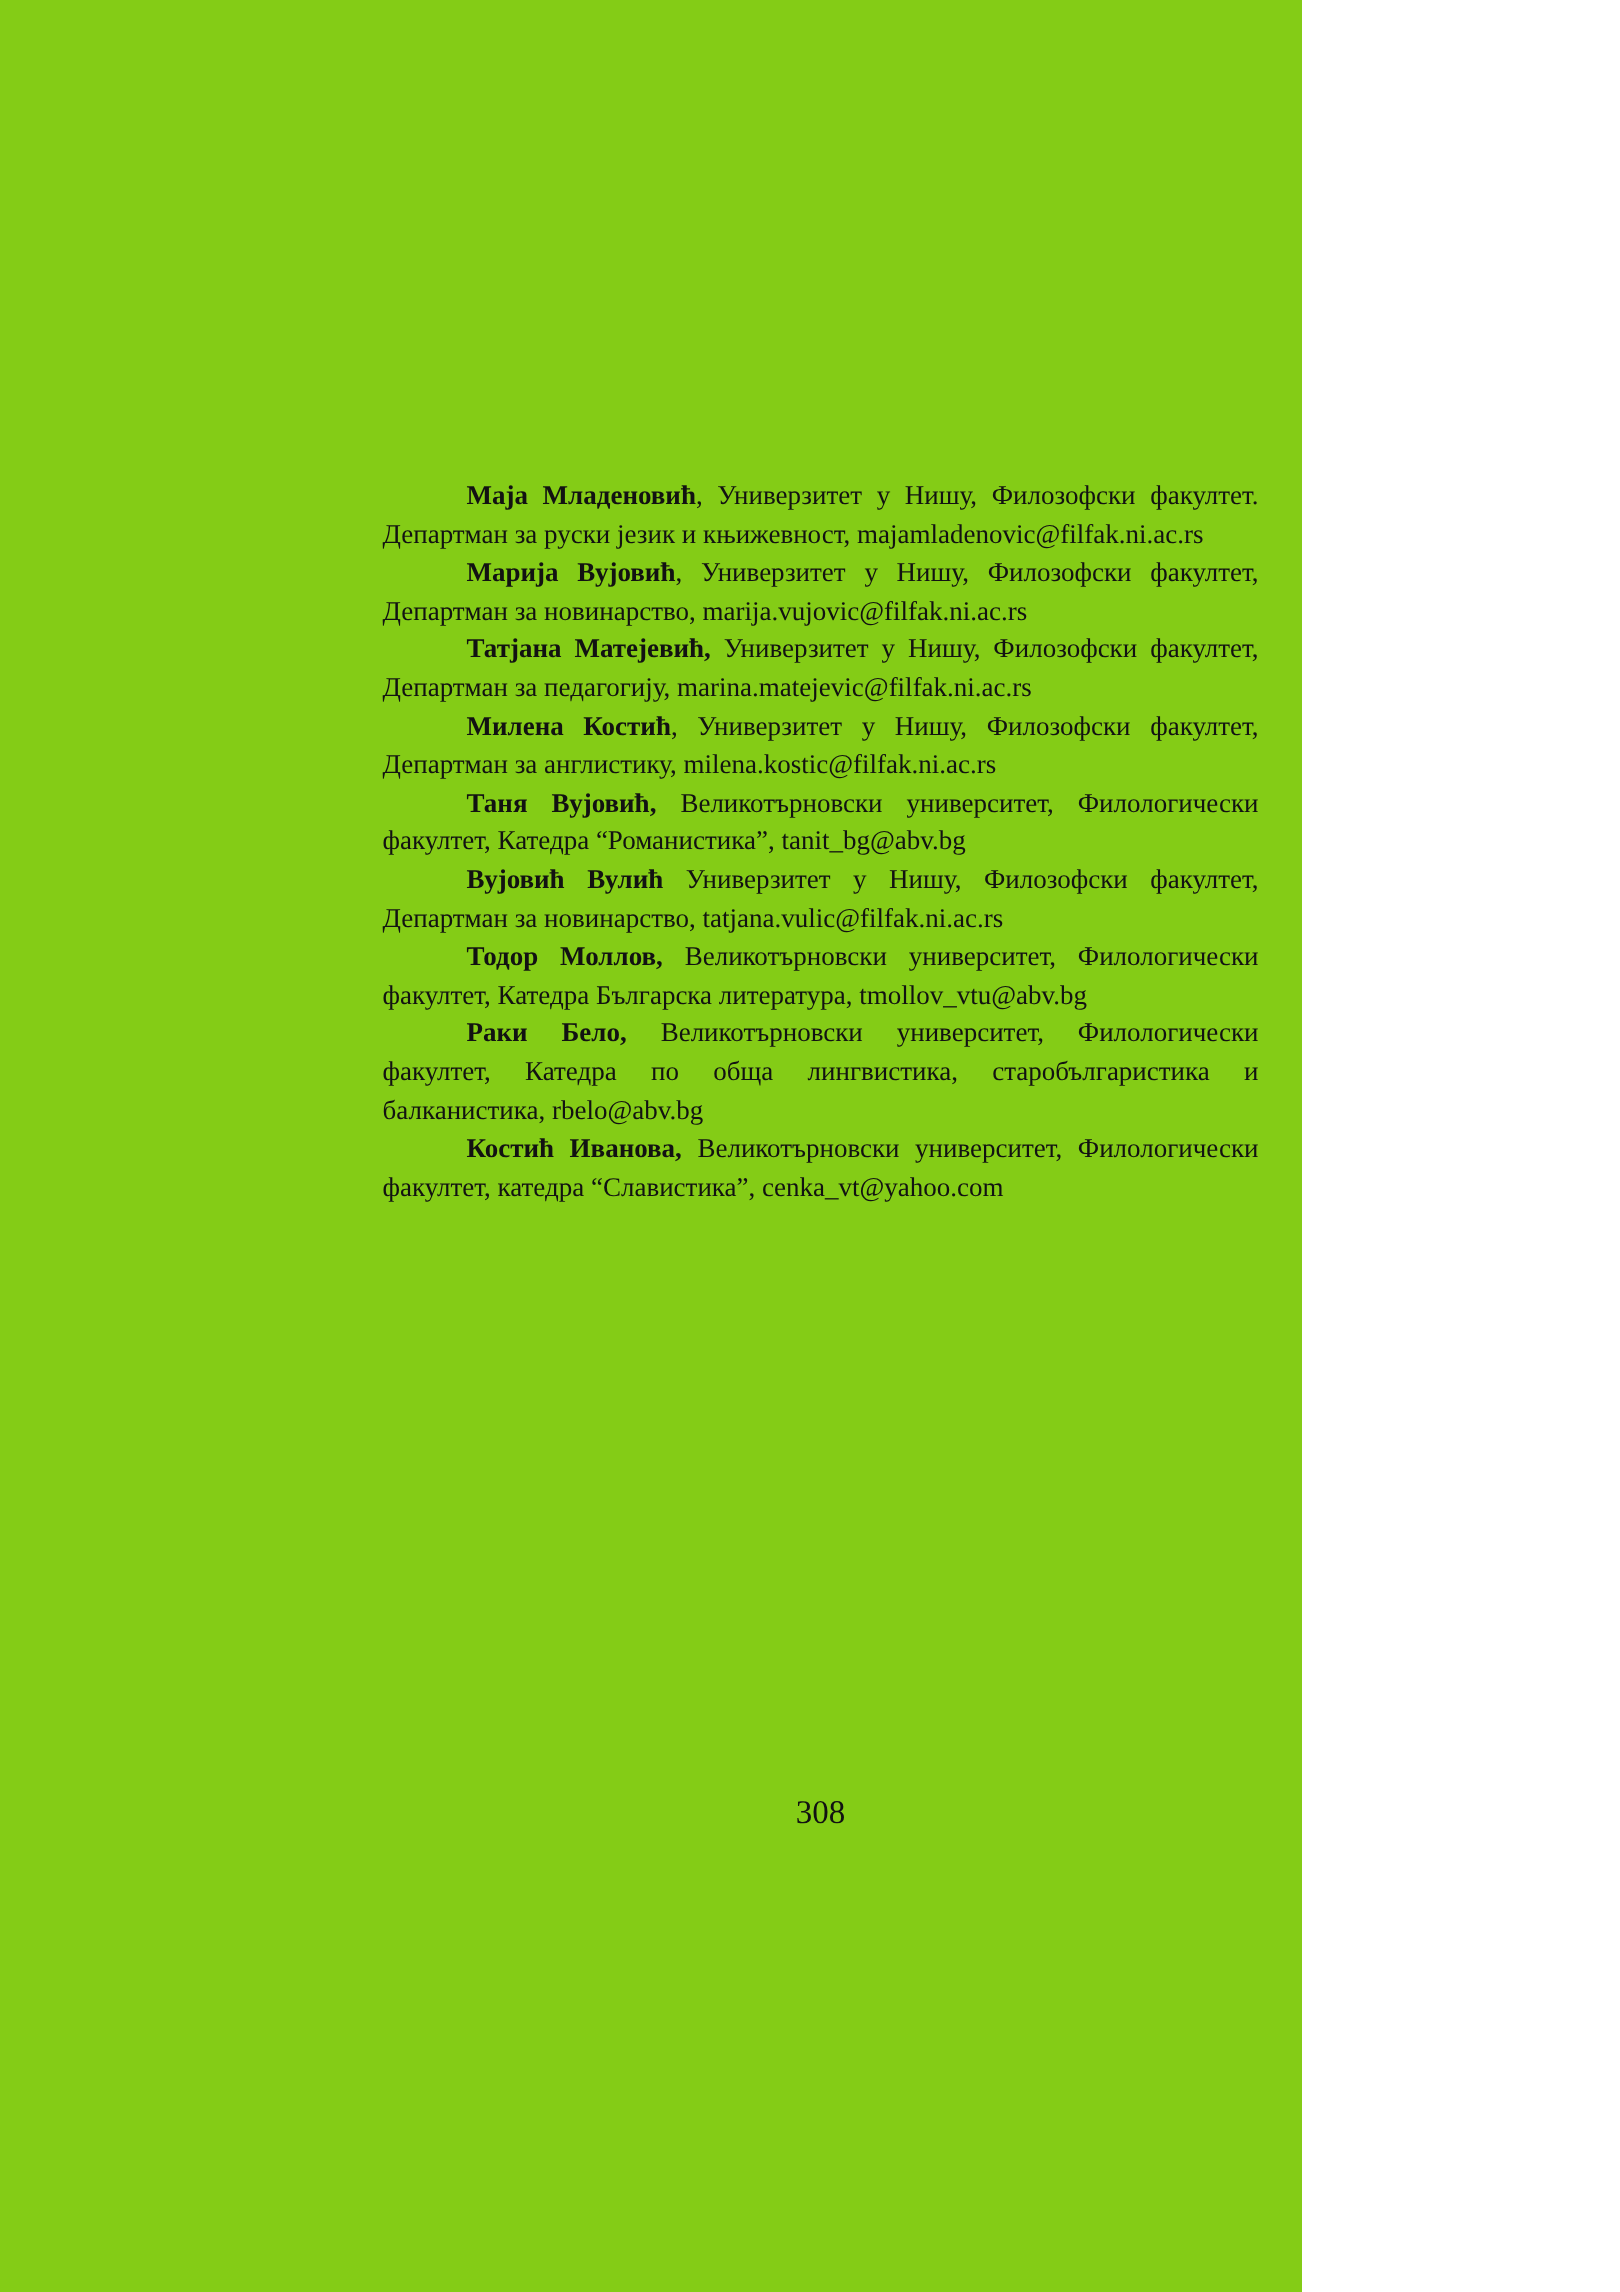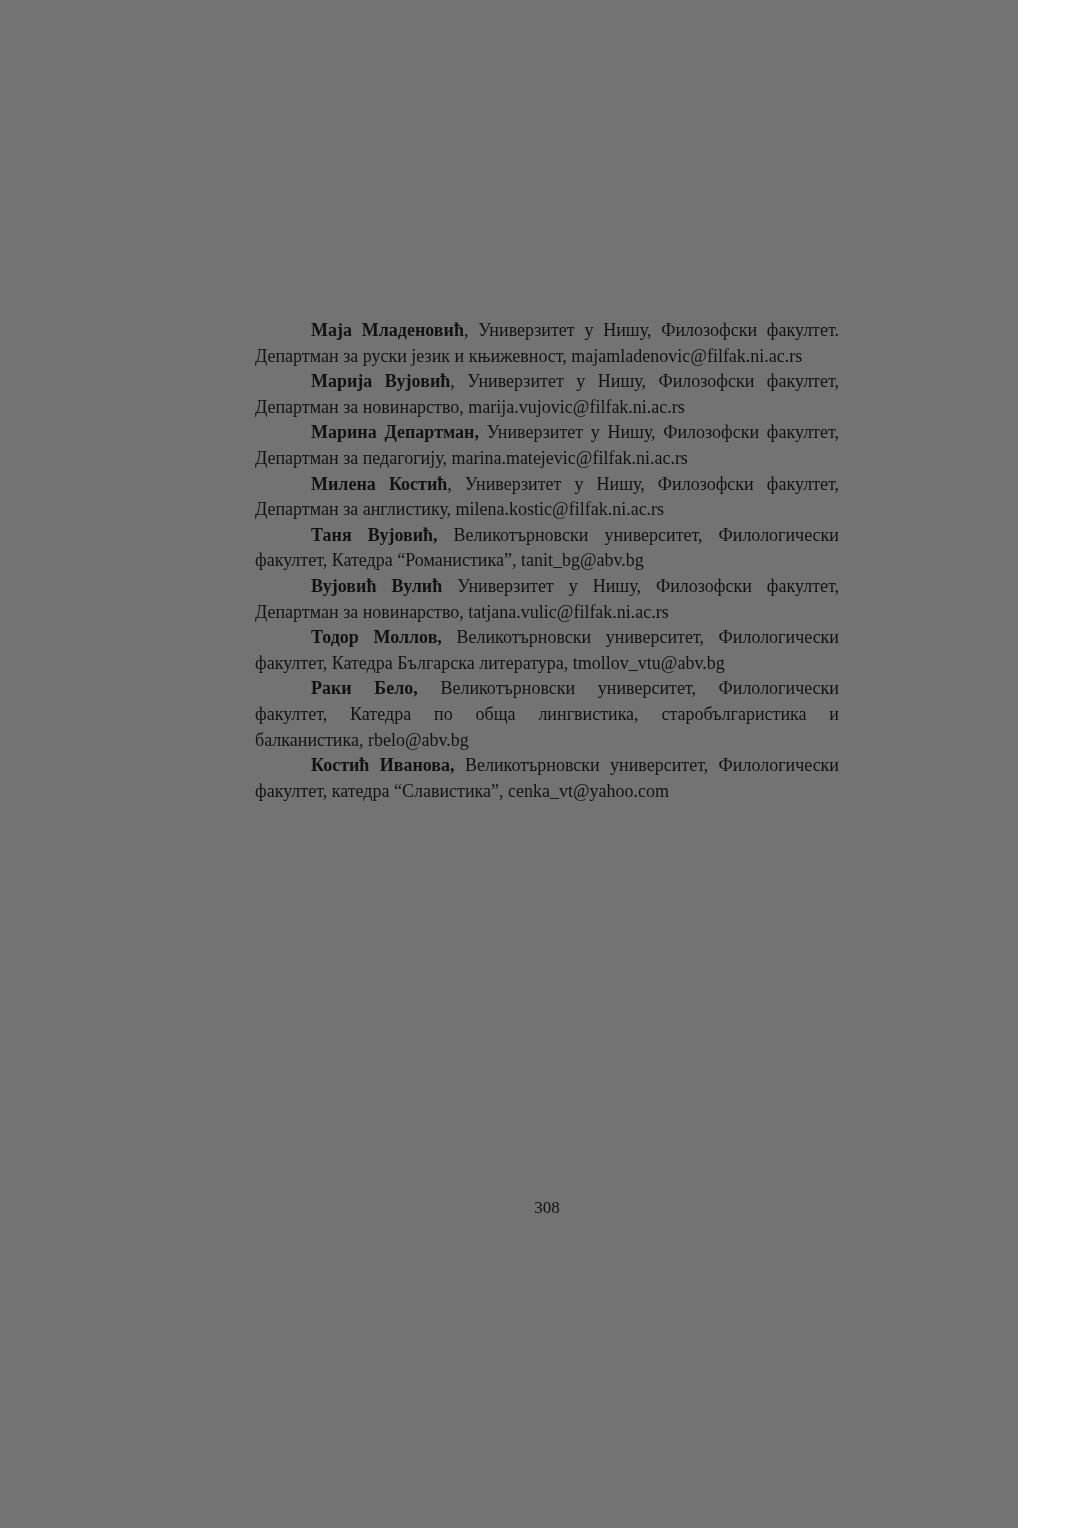--- a/index.html
+++ b/index.html
@@ -2,23 +2,23 @@
 <html><head>
 <meta charset="utf-8">
 <style>
   html, body {
     margin: 0;
     padding: 0;
     background: #ffffff;
   }
   .page {
     position: relative;
-    width: 1018px;
+    width: 868px;
     height: 1528px;
-    background: #737373;
+    background: #84cc16;
     font-family: "Liberation Serif", "DejaVu Serif", serif;
     color: #121212;
     overflow: hidden;
   }
   .content {
     position: absolute;
     left: 255px;
     top: 318px;
     width: 584px;
     font-size: 18px;
@@ -31,34 +31,34 @@
   }
   .entry .name {
     font-weight: bold;
   }
   .page-number {
     position: absolute;
     left: 255px;
     top: 1196px;
     width: 584px;
     text-align: center;
-    font-size: 17px;
+    font-size: 22px;
     line-height: 24px;
   }
 </style>
 </head>
 <body>
 
 <div class="page">
   <div class="content" id="entries">
   <p class="entry"><b class="name">Маја Младеновић</b><span class="rest">, Универзитет у Нишу, Филозофски факултет. Департман за руски језик и књижевност, majamladenovic@filfak.ni.ac.rs</span></p>
 
   <p class="entry"><b class="name">Марија Вујовић</b><span class="rest">, Универзитет у Нишу, Филозофски факултет, Департман за новинарство, marija.vujovic@filfak.ni.ac.rs</span></p>
 
-  <p class="entry"><b class="name">Марина Департман,</b><span class="rest"> Универзитет у Нишу, Филозофски факултет, Департман за педагогију, marina.matejevic@filfak.ni.ac.rs</span></p>
+  <p class="entry"><b class="name">Татјана Матејевић,</b><span class="rest"> Универзитет у Нишу, Филозофски факултет, Департман за педагогију, marina.matejevic@filfak.ni.ac.rs</span></p>
 
 
   <p class="entry"><b class="name">Милена Костић</b><span class="rest">, Универзитет у Нишу, Филозофски факултет, Департман за англистику, milena.kostic@filfak.ni.ac.rs</span></p>
 
   <p class="entry"><b class="name">Таня Вујовић,</b><span class="rest"> Великотърновски университет, Филологически факултет, Катедра “Романистика”, tanit_bg@abv.bg</span></p>
 
   <p class="entry"><b class="name">Вујовић Вулић</b><span class="rest"> Универзитет у Нишу, Филозофски факултет, Департман за новинарство, tatjana.vulic@filfak.ni.ac.rs</span></p>
 
   <p class="entry"><b class="name">Тодор Моллов,</b><span class="rest"> Великотърновски университет, Филологически факултет, Катедра Българска литература, tmollov_vtu@abv.bg</span></p>
 

